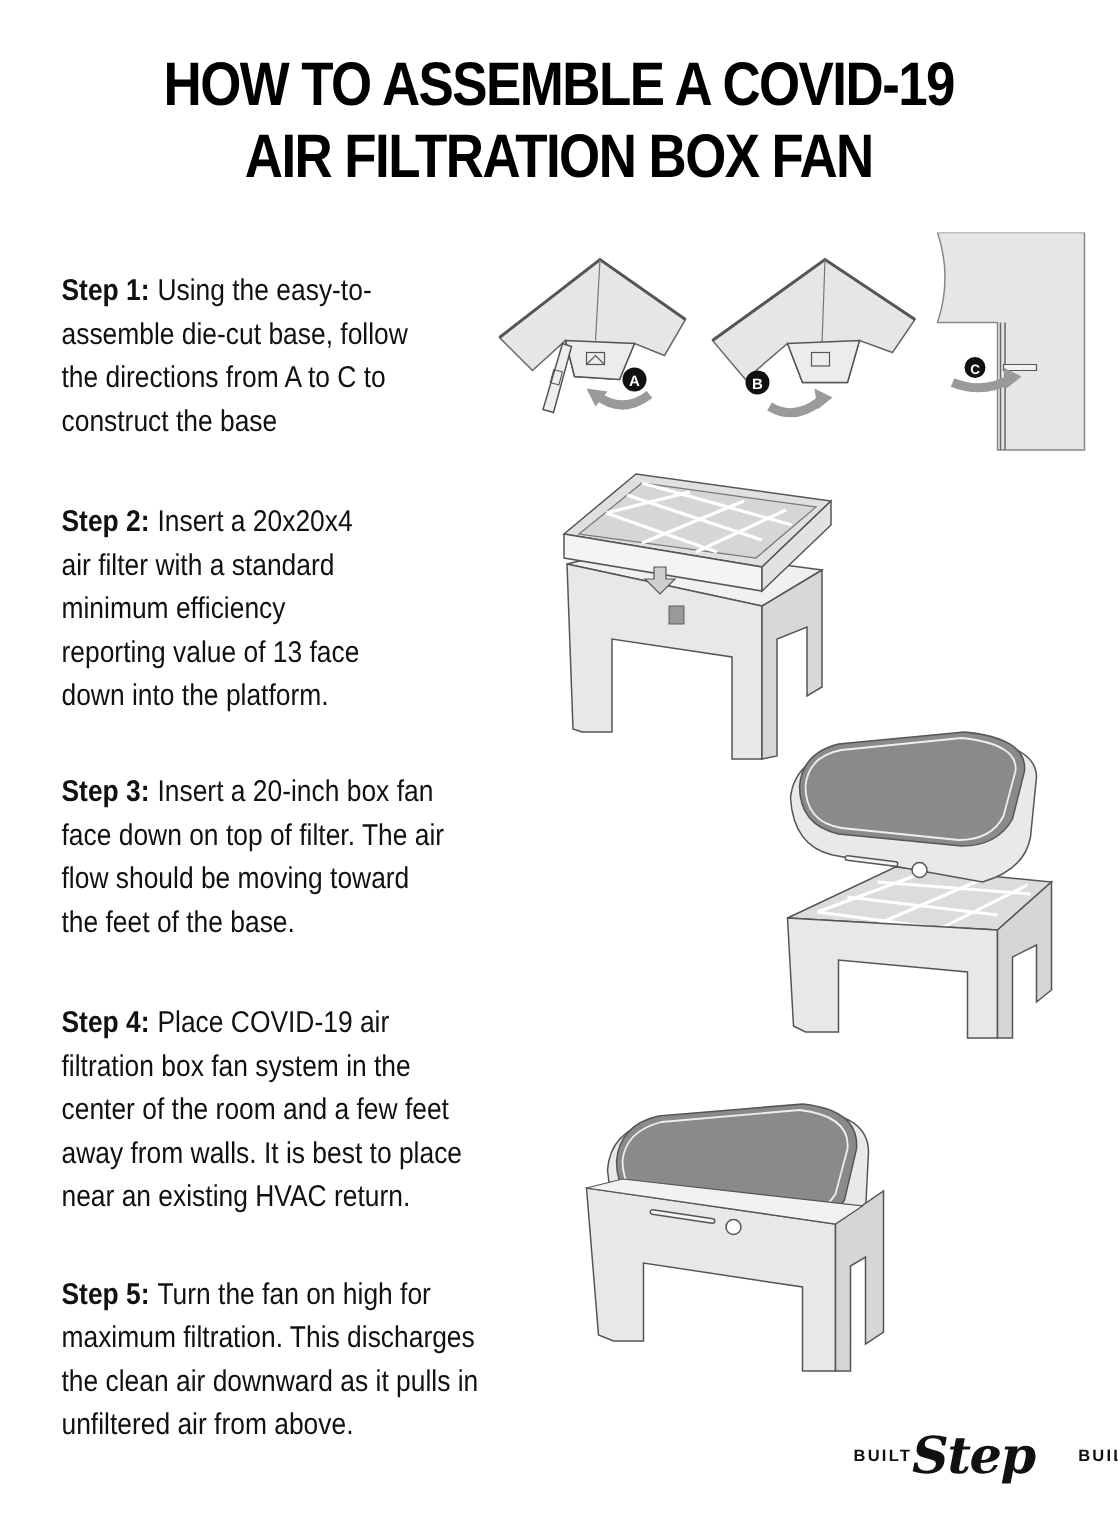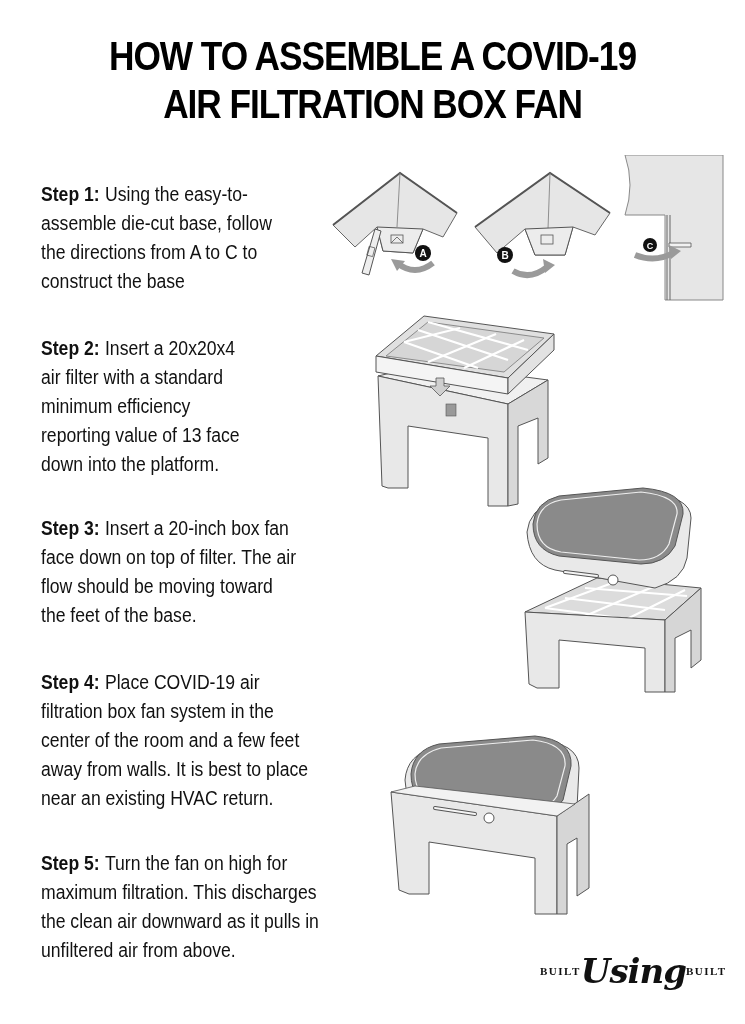--- a/index.html
+++ b/index.html
@@ -25,22 +25,22 @@
     .step .line { display: block; white-space: nowrap; }
 
     .illus { position: absolute; }
     .illus svg { display: block; }
 
     .footer {
       position: absolute; left: 540px; top: 950px; width: 180px; height: 42px;
       display: flex; align-items: center; justify-content: space-between;
     }
     .footer .word {
-      font-family: Liberation Serif, serif; font-weight: 700;
-      font-size: 11px; letter-spacing: 1.5px; color: #111;
+      font-family: Liberation Sans, sans-serif; font-weight: 700;
+      font-size: 11px; letter-spacing: 1.5px; color: #111; margin-left: 29px;
     }
     .footer .script {
       font-family: "DejaVu Serif", serif; font-style: italic; font-weight: 700;
       font-size: 34px; letter-spacing: -1px; color: #111; line-height: 1;
     }
   </style>
 </head>
 <body>
 
 <h1 class="title">
@@ -188,15 +188,15 @@
     <path d="M172 108 L204 86 L204 180 L192 188 L192 130 L182 136 L182 206 L172 206 Z" fill="#d6d6d6" stroke="#555" stroke-width="1"></path>
     <path d="M6 84 L30 78 L190 96 L172 108 Z" fill="#f2f2f2" stroke="#555" stroke-width="0.8"></path>
     <path d="M50 100 L90 106" stroke="#555" stroke-width="4" stroke-linecap="round"></path>
     <path d="M50 100 L90 106" stroke="#f5f5f5" stroke-width="2" stroke-linecap="round"></path>
     <circle cx="104" cy="110" r="5" fill="#fff" stroke="#555" stroke-width="1"></circle>
   </svg>
 </div>
 
 <div class="footer">
   <span class="word">BUILT</span>
-  <span class="script">Using</span>
+  <span class="script">Step</span>
   <span class="word">BUILT</span>
 </div>
 
 </body></html>

